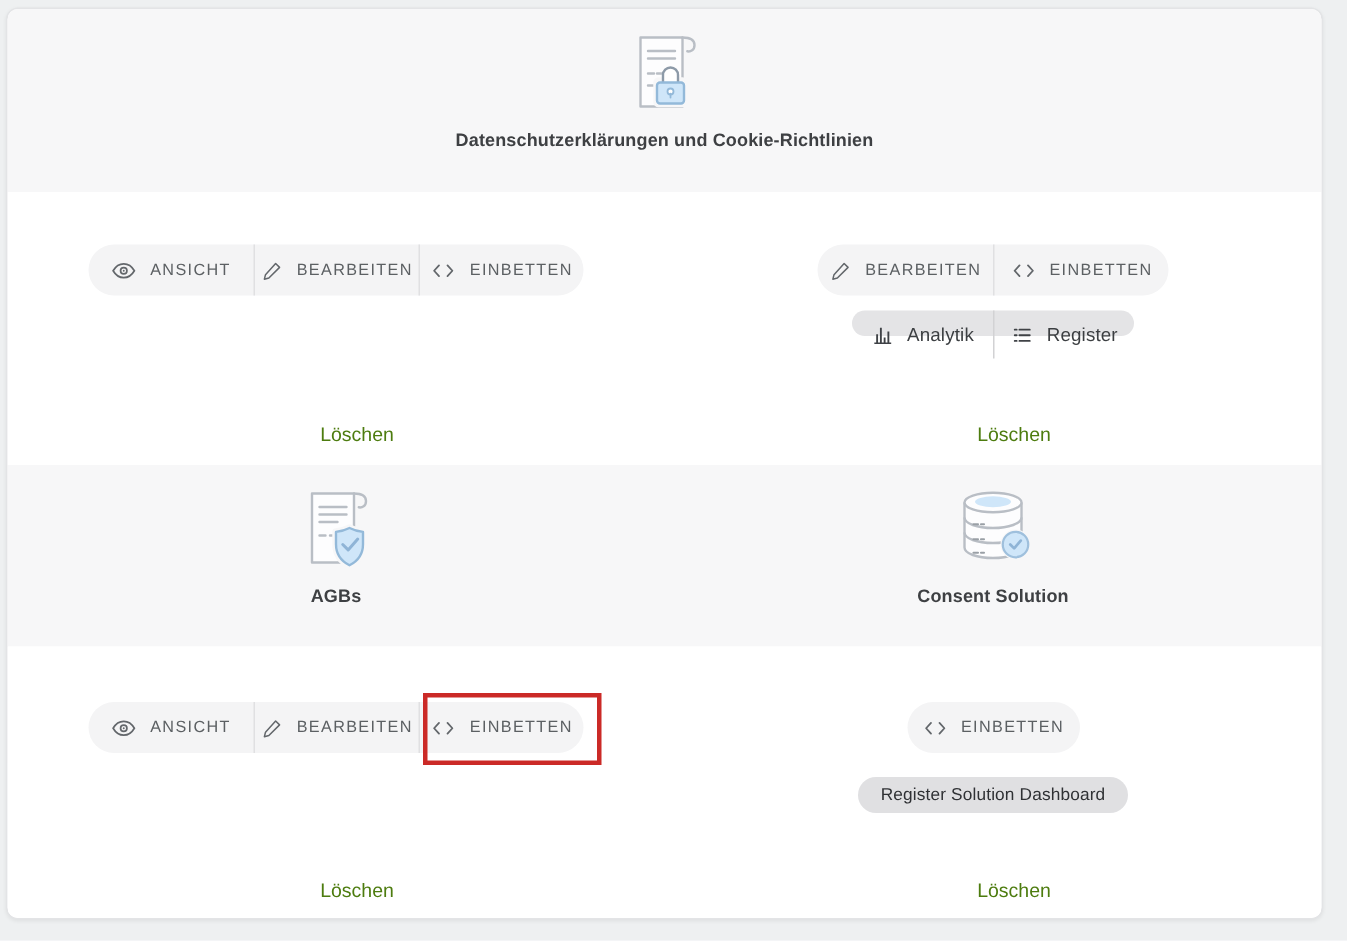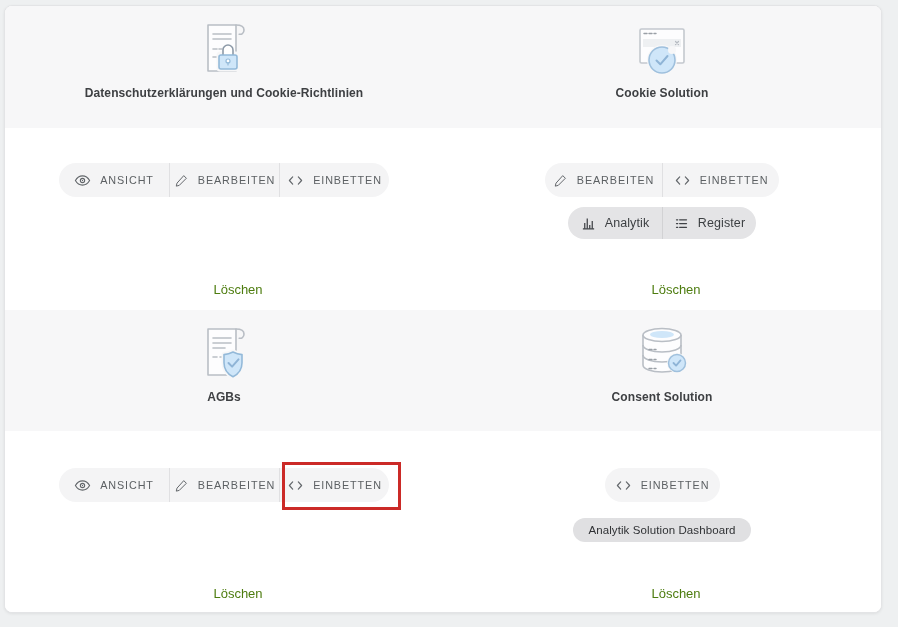--- a/index.html
+++ b/index.html
@@ -43,21 +43,21 @@
   }
   .btn-group .seg + .seg{border-left:1px solid #e0e0e2;}
   .w110{width:110px;box-sizing:border-box;}
   .w117{width:117px;box-sizing:border-box;}
   .w115{width:115px;box-sizing:border-box;}
   .blabel{
     font-size:10.8px;letter-spacing:.9px;color:#5c6063;font-weight:500;white-space:nowrap;
   }
   .bicon{display:flex;align-items:center;color:#63676b;}
   .btn-group.sub{
-    margin-top:10px;background:#e4e4e6;height:32px;border-radius:16px;
+    margin-top:10px;background:#e4e4e6;height:17px;border-radius:16px;
   }
   .btn-group.sub .seg{height:32px;}
   .btn-group.sub .seg + .seg{border-left:1px solid #d2d2d4;align-items:center;}
   .btn-group.sub .bicon{color:#3f4246;}
   .sub-label{
     font-size:12.5px;color:#3c3f42;font-weight:500;letter-spacing:.1px;white-space:nowrap;
   }
   .w94{width:94px;box-sizing:border-box;}
   .pill-btn{
     margin-top:16px;height:24px;border:none;border-radius:12px;background:#e0e0e2;
@@ -89,35 +89,20 @@
             <path d="M17 17h18M17 22h18M17 32h4M23 32h3M17 40h4" fill="none" stroke="#b9bec5" stroke-width="1.6" stroke-linecap="round"></path>
             <rect x="20.5" y="34.5" width="23" height="20" rx="3.5" fill="#f7f7f8"></rect>
             <path d="M27 38v-5a5 5 0 0 1 10 0v5" fill="#fff" stroke="#8d9aa8" stroke-width="1.6"></path>
             <rect x="23" y="38" width="18" height="14" rx="2" fill="#cfe6f9" stroke="#93b9d9" stroke-width="1.6"></rect>
             <circle cx="32" cy="44" r="2" fill="#fff" stroke="#93b9d9" stroke-width="1.2"></circle>
             <path d="M32 45.5V48" stroke="#93b9d9" stroke-width="1.2" stroke-linecap="round"></path>
           </svg>
         </span>
         <h2 class="card-title">Datenschutzerklärungen und Cookie-Richtlinien</h2>
       </div>
-      <div class="cell head-cell">
-        <span class="big-icon">
-          <svg width="56" height="58" viewBox="0 0 56 58">
-            <rect x="6" y="8" width="44" height="34" rx="1.5" fill="#fdfdfe" stroke="#c3c8ce" stroke-width="1.6"></rect>
-            <path d="M10 12.5h3M15 12.5h3M20 12.5h2" stroke="#9aa0a6" stroke-width="1.4" stroke-linecap="round"></path>
-            <rect x="9" y="18" width="38" height="8" fill="#eef0f2"></rect>
-            <path d="M41.5 20.5l3 3M44.5 20.5l-3 3" stroke="#b6bbc2" stroke-width="1.2" stroke-linecap="round"></path>
-            <circle cx="28" cy="39" r="15" fill="#f7f7f8"></circle>
-            <circle cx="28" cy="39" r="13" fill="#cfe6f9" stroke="#9fc0dd" stroke-width="1.6"></circle>
-            <circle cx="38" cy="29" r="4" fill="#f7f7f8"></circle>
-            <path d="M22.5 39.5l3.8 3.8 7.2-8.3" stroke="#8fb4d6" stroke-width="2" fill="none" stroke-linecap="round" stroke-linejoin="round"></path>
-          </svg>
-        </span>
-        <h2 class="card-title">Cookie Solution</h2>
-      </div>
     </section>
 
     <section class="row row-white r2">
       <div class="cell action-cell">
         <div class="btn-group main">
           <button class="seg w110">
             <span class="bicon">
               <svg width="17" height="17" viewBox="0 0 24 24">
                   <path d="M2 12c2.4-4.2 6-6.5 10-6.5s7.6 2.3 10 6.5c-2.4 4.2-6 6.5-10 6.5S4.4 16.2 2 12z" fill="none" stroke="currentColor" stroke-width="1.6"></path>
                   <circle cx="12" cy="12" r="3" fill="none" stroke="currentColor" stroke-width="1.6"></circle>
@@ -257,19 +242,19 @@
         <div class="btn-group main">
           <button class="seg w115">
             <span class="bicon">
               <svg width="17" height="17" viewBox="0 0 24 24">
                   <path d="M8 7l-4.6 5L8 17M16 7l4.6 5L16 17" fill="none" stroke="currentColor" stroke-width="1.7" stroke-linecap="round" stroke-linejoin="round"></path>
                 </svg>
             </span>
             <span class="blabel">EINBETTEN</span>
           </button>
         </div>
-        <button class="pill-btn">Analytik Solution Dashboard</button>
+        <button class="pill-btn">Register Solution Dashboard</button>
         <a class="delete-link">Löschen</a>
       </div>
     </section>
 
   </div>
 </div>
 
 </body></html>

